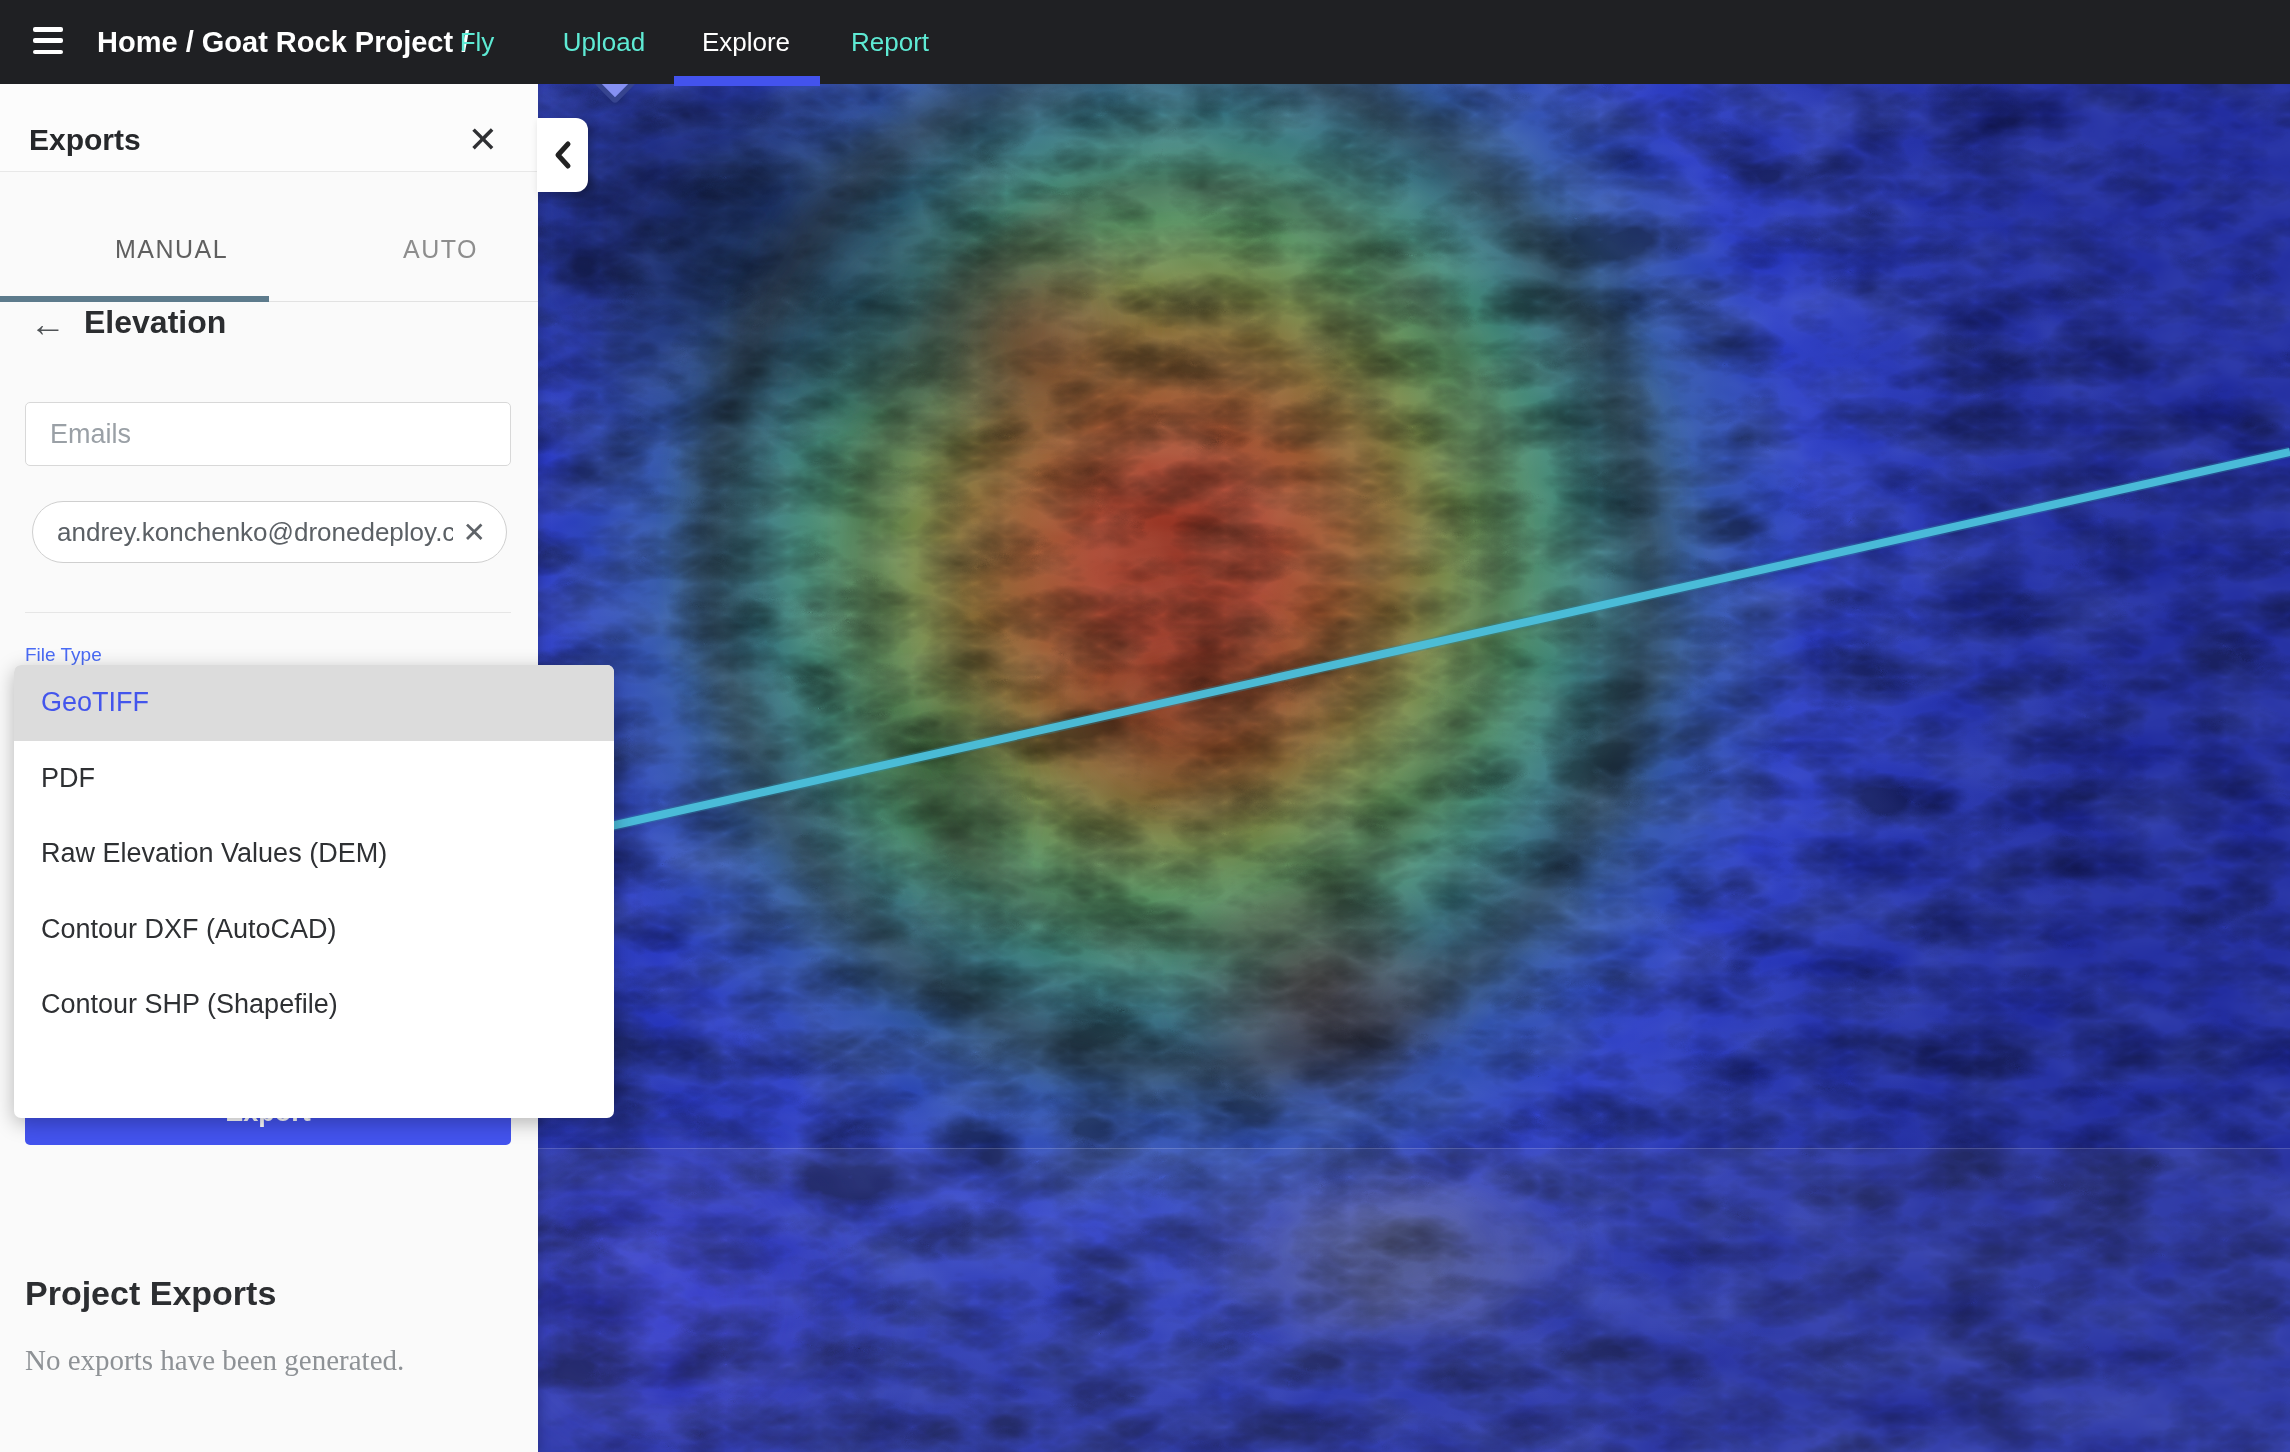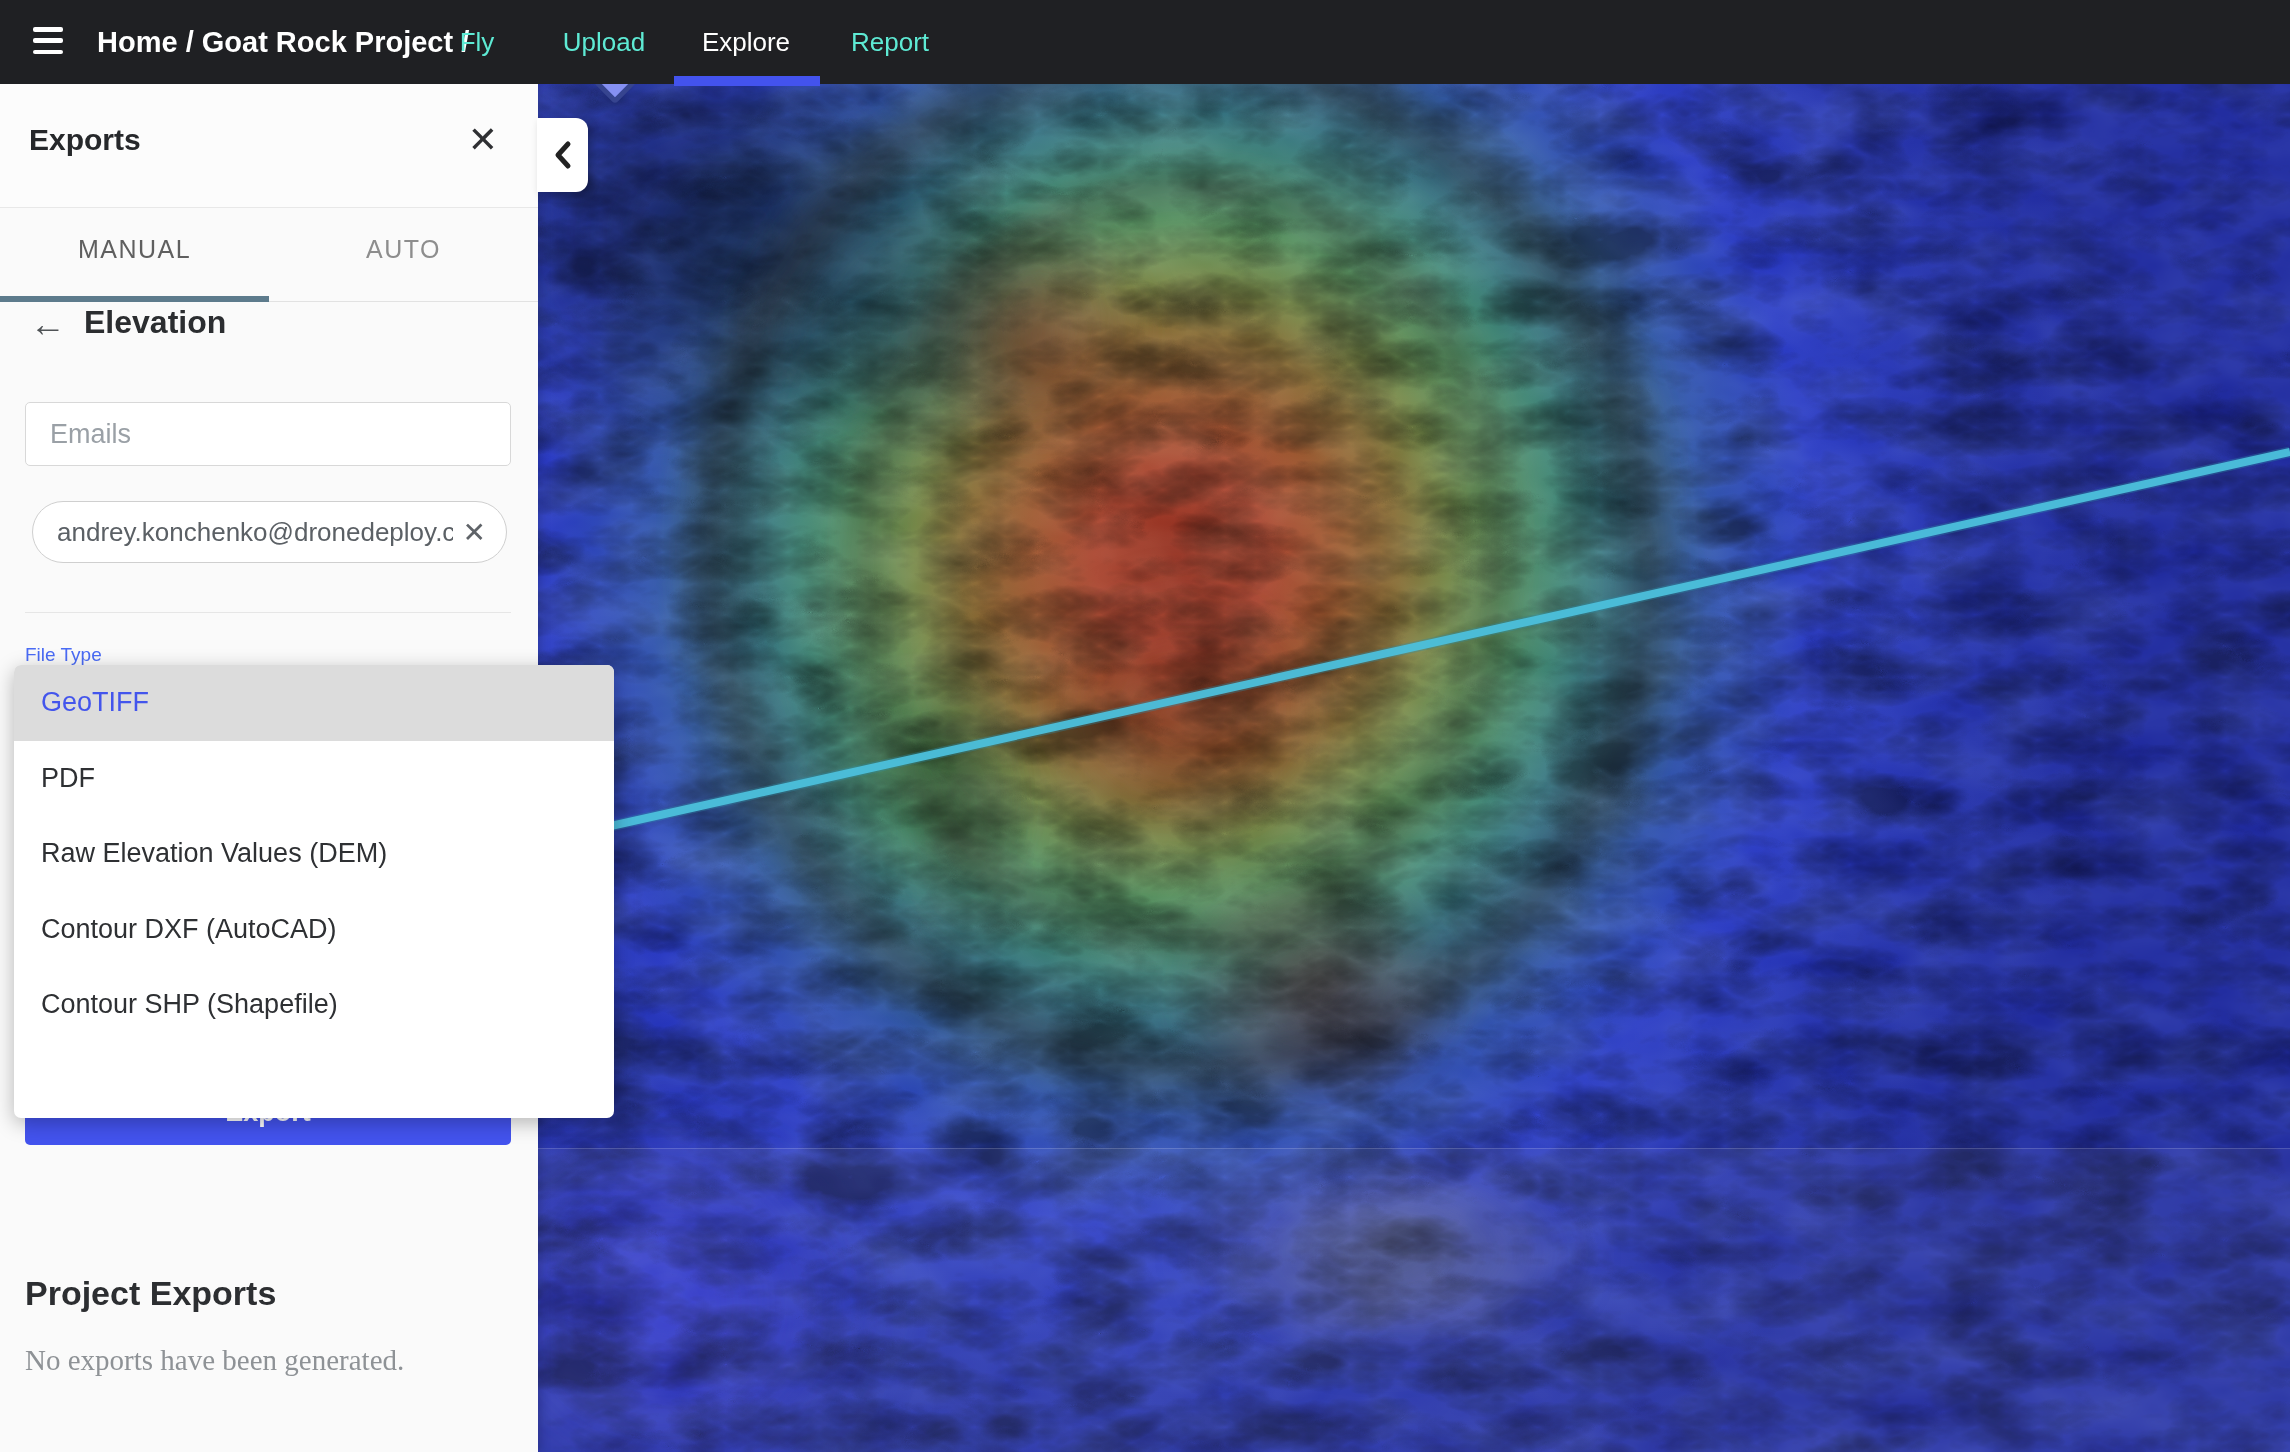--- a/index.html
+++ b/index.html
@@ -56,29 +56,29 @@
   .noise-light { position:absolute; inset:0; mix-blend-mode:soft-light; opacity:0.45; }
   .tile-seam { position:absolute; left:0; top:1064px; right:0; bottom:0;
       background:rgba(235,242,255,0.06); border-top:1px solid rgba(255,255,255,0.16); }
   .flight-svg { position:absolute; inset:0; z-index:5; }
   .map-marker { position:absolute; left:62px; top:-16px; width:30px; height:30px;
       transform:rotate(45deg); background:#8590f2; border:5px solid #36448f; border-radius:4px; z-index:6; }
 
   
   .sidebar { position:absolute; left:0; top:84px; width:538px; height:1368px;
       background:#fafafa; z-index:20; box-shadow:3px 0 10px rgba(0,0,0,0.18); }
-  .panel-header { position:absolute; left:0; top:0; width:100%; height:124px;
+  .panel-header { position:absolute; left:0; top:0; width:100%; height:88px;
       background:#fcfcfc; border-bottom:1px solid #e8e8e8; }
   .panel-title { position:absolute; left:29px; top:0; height:112px; line-height:112px;
       font-size:30px; font-weight:bold; color:#26282b; }
   .panel-close { position:absolute; right:40px; top:36px; font-size:36px; line-height:40px;
       color:#2f3033; cursor:pointer; }
   .tabs-row { position:absolute; left:0; top:112px; width:100%; height:106px; border-bottom:1px solid #e2e2e2; }
   .panel-tab { position:absolute; top:0; width:269px; height:106px; line-height:106px; text-align:center;
-      font-size:25px; letter-spacing:1.5px; color:#8d8d8d; cursor:pointer; }
+      font-size:25px; letter-spacing:1.5px; color:#8d8d8d; cursor:pointer;margin-left:37px; }
   .panel-tab.active { color:#5f5f5f; }
   .tab-underline { position:absolute; left:0; top:100px; width:269px; height:6px; background:#5d7b8c; }
 
   .back-arrow { position:absolute; left:30px; top:222px; font-size:36px; color:#4f5356; cursor:pointer; line-height:36px; }
   .section-title { position:absolute; left:84px; top:220px; font-size:32px; font-weight:bold; color:#2b2d30; }
 
   .emails-input { position:absolute; left:25px; top:318px; width:486px; height:64px;
       background:#fff; border:1px solid #d8d8d8; border-radius:5px; padding:0 24px;
       font-size:27px; color:#14532d; font-family:"Liberation Sans",sans-serif; outline:none; }
   .emails-input::placeholder { color:#9aa0a6; }

